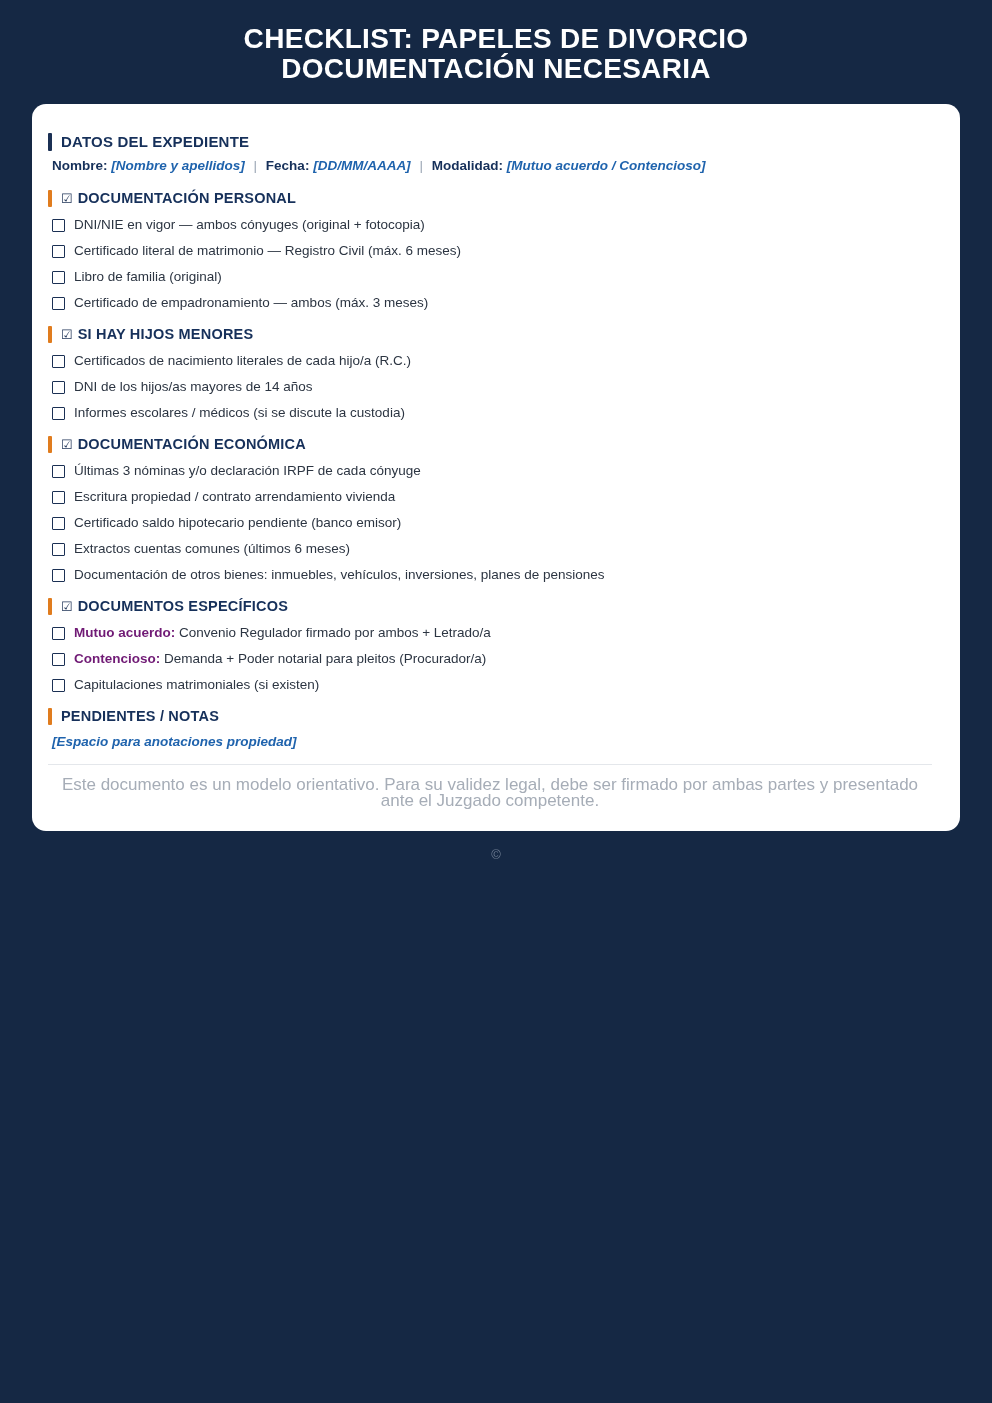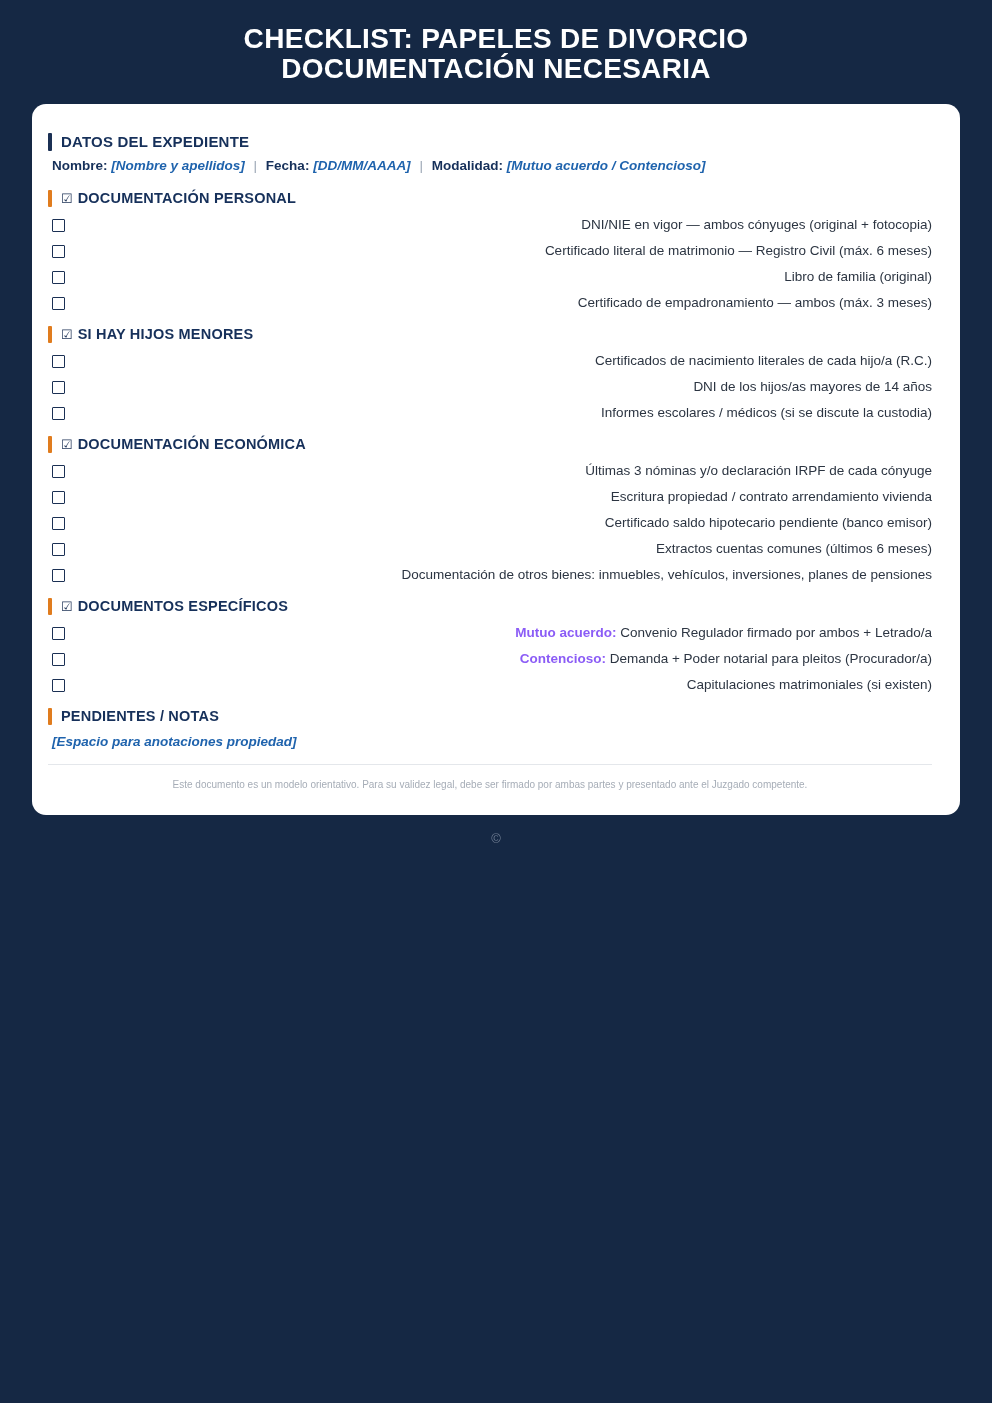--- a/index.html
+++ b/index.html
@@ -105,21 +105,20 @@
     color: #9aa5b4;
     font-weight: normal;
     padding: 0 5px;
   }
 
   
   .check-list {
     list-style: none;
     margin: 0 0 6px 0;
     padding: 0;
-    text-align: right;
   }
   .check-item {
     display: flex;
     align-items: flex-start;
     font-size: 13.5px;
     line-height: 18px;
     color: #2c3542;
     padding: 4px 0 4px 0;
   }
   .check-box {
@@ -130,42 +129,42 @@
     border-radius: 1px;
     margin: 3px 9px 0 4px;
     background: #ffffff;
     box-sizing: content-box;
   }
   .check-text {
     flex: 1 1 auto;
   }
   .check-text .strong {
     font-weight: bold;
-    color: #8b5cf6;
+    color: #701a75;
   }
 
   
   .notes-value {
     color: #1f63ad;
     font-weight: bold;
     font-style: italic;
     font-size: 13.5px;
     line-height: 20px;
     margin: 4px 0 12px 4px;
   }
 
   
   .divider {
     border: 0;
     border-top: 1px solid #e4e7eb;
     margin: 6px 0 12px 0;
   }
   .disclaimer {
     color: #a6adb7;
-    font-size: 10px;
+    font-size: 17px;
     line-height: 16px;
     text-align: center;
     margin: 0 0 6px 0;
   }
 
   
   .page-footer {
     text-align: center;
     padding: 14px 0 0 0;
   }

